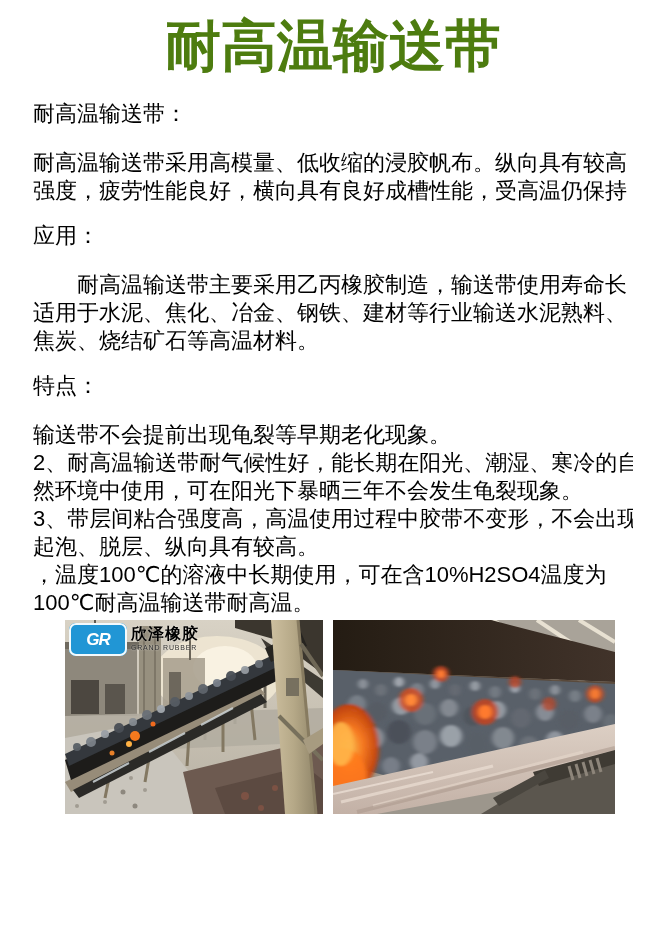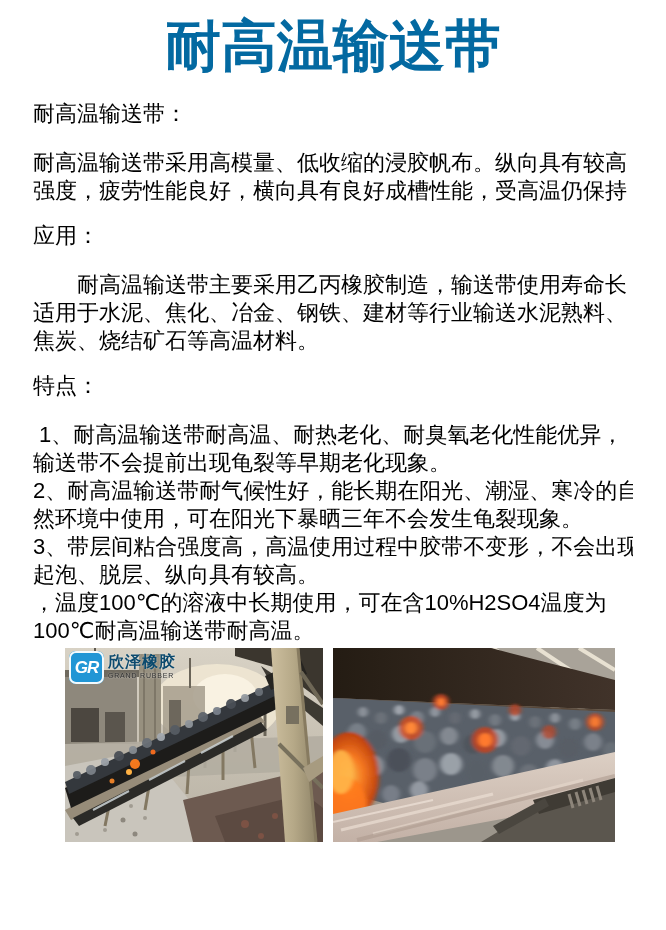--- a/index.html
+++ b/index.html
@@ -5,21 +5,21 @@
   html,body { margin:0; padding:0; background:#ffffff; }
   .page {
     position:relative; width:666px; height:930px; margin:0 auto;
     background:#ffffff; overflow:hidden;
     font-family:"Liberation Sans","DejaVu Sans",sans-serif;
     color:#000;
   }
   .title {
     margin:14px 0 0; padding:0;
     text-align:center; font-size:56px; line-height:64px; font-weight:700;
-    letter-spacing:0; color:#0369a1;
+    letter-spacing:0; color:#4d7c0f;
   }
   .body-text {
     margin:24px 33px 0; font-size:22px; line-height:28px; color:#000;
   }
   .para { margin:0 0 19px; }
   .para.no-gap { margin:0; }
   .t-line { white-space:pre; overflow:hidden; }
   .label-line { white-space:pre;font-family:Liberation Mono, monospace; }
   .photos {
     display:flex; gap:10px; margin:3px 0 0 65px;
@@ -27,30 +27,30 @@
   .photo {
     position:relative; height:194px; overflow:hidden; margin:0; padding:0;
     background:#c2bcb0;
   }
   .photo.left  { width:258px; }
   .photo.right { width:282px; }
   .photo svg { display:block; width:100%; height:100%; }
   
   .logo { position:absolute; top:3px; left:4px; display:flex; align-items:flex-start; gap:4px; }
   .logo-box {
-    width:35px; height:33px; border-radius:7px;
+    width:58px; height:33px; border-radius:7px;
     background:#2196d5;
     box-shadow: inset 0 0 0 2px rgba(255,255,255,0.95), inset 0 0 0 4px #2196d5;
     color:#fff; font-weight:700; font-style:italic; font-size:17px;
     display:flex; align-items:center; justify-content:center;
     letter-spacing:-1px;
   }
   .logo-text { padding-top:2px; }
   .logo-cn {
-    font-size:16px; font-weight:700; color:#0c4a6e; line-height:18px; letter-spacing:1px;
+    font-size:16px; font-weight:700; color:#000000; line-height:18px; letter-spacing:1px;
     text-shadow:0 0 2px rgba(255,255,255,0.6);
   }
   .logo-en {
     font-size:7px; color:#303030; letter-spacing:0.8px; line-height:9px;
     text-shadow:0 0 2px rgba(255,255,255,0.7);
   }
 </style>
 </head>
 <body>
 
@@ -65,21 +65,20 @@
         <div class="t-line">强度，疲劳性能良好，横向具有良好成槽性能，受高温仍保持</div>
       </div>
     <div class="para label-line">应用：</div>
     <div class="para">
         <div class="t-line">　　耐高温输送带主要采用乙丙橡胶制造，输送带使用寿命长，</div>
         <div class="t-line">适用于水泥、焦化、冶金、钢铁、建材等行业输送水泥熟料、</div>
         <div class="t-line">焦炭、烧结矿石等高温材料。</div>
       </div>
     <div class="para label-line">特点：</div>
     <div class="para no-gap">
-        <div class="t-line"> 1、耐高温输送带耐高温、耐热老化、耐臭氧老化性能优异，</div>
         <div class="t-line">输送带不会提前出现龟裂等早期老化现象。</div>
         <div class="t-line">2、耐高温输送带耐气候性好，能长期在阳光、潮湿、寒冷的自</div>
         <div class="t-line">然环境中使用，可在阳光下暴晒三年不会发生龟裂现象。</div>
         <div class="t-line">3、带层间粘合强度高，高温使用过程中胶带不变形，不会出现</div>
         <div class="t-line">起泡、脱层、纵向具有较高。</div>
         <div class="t-line">，温度100℃的溶液中长期使用，可在含10%H2SO4温度为</div>
         <div class="t-line">100℃耐高温输送带耐高温。</div>
       </div>
   </div>
 

